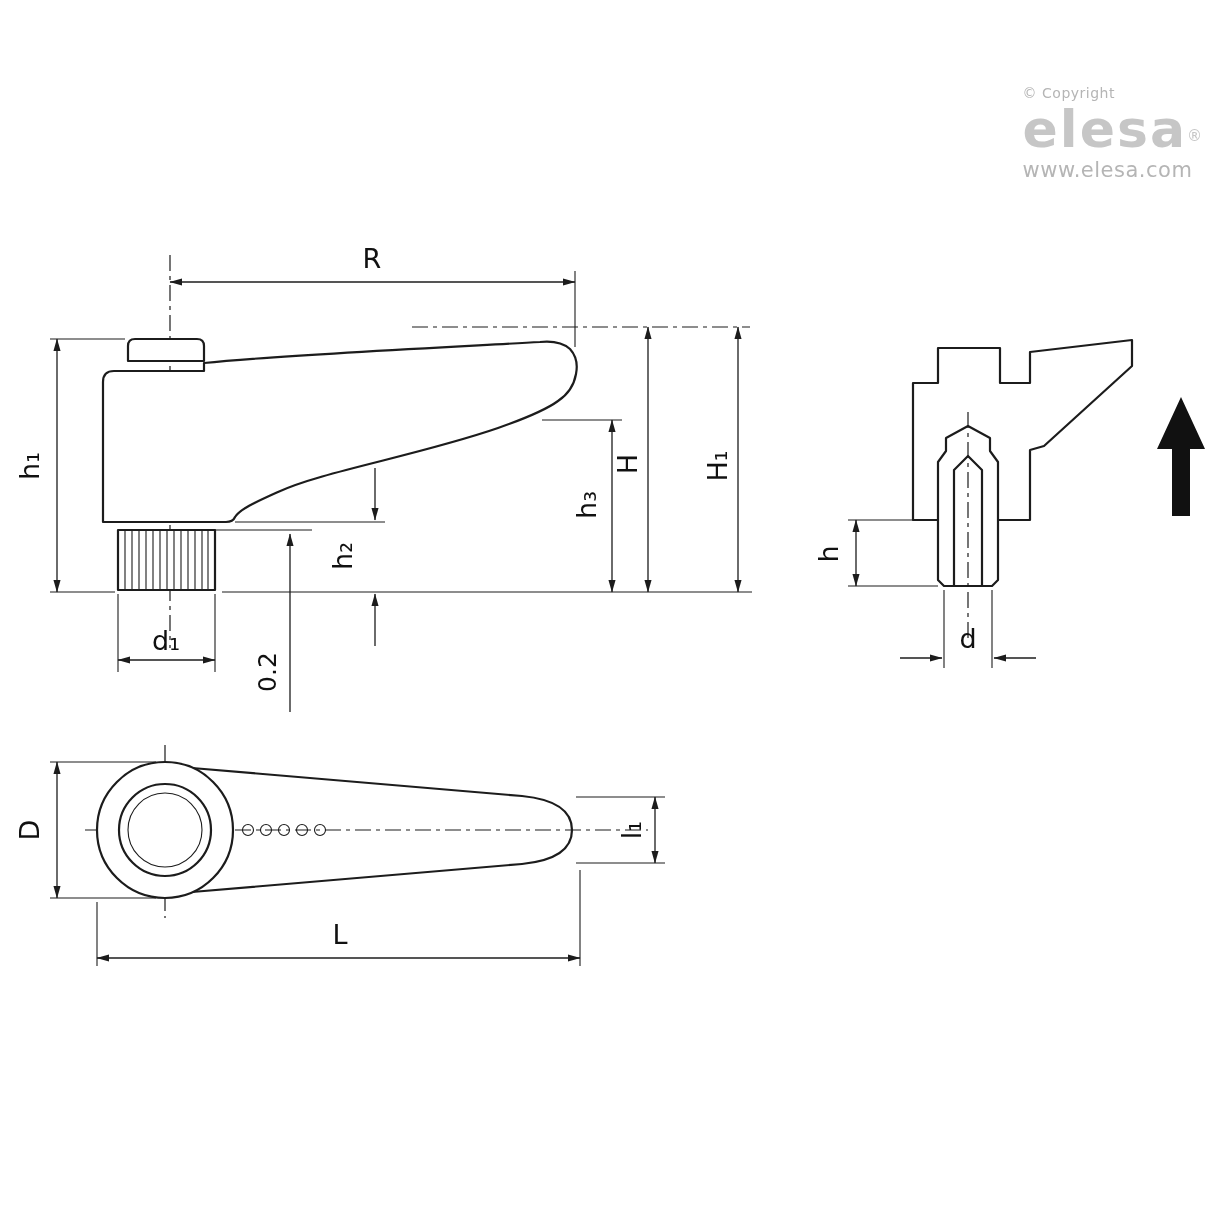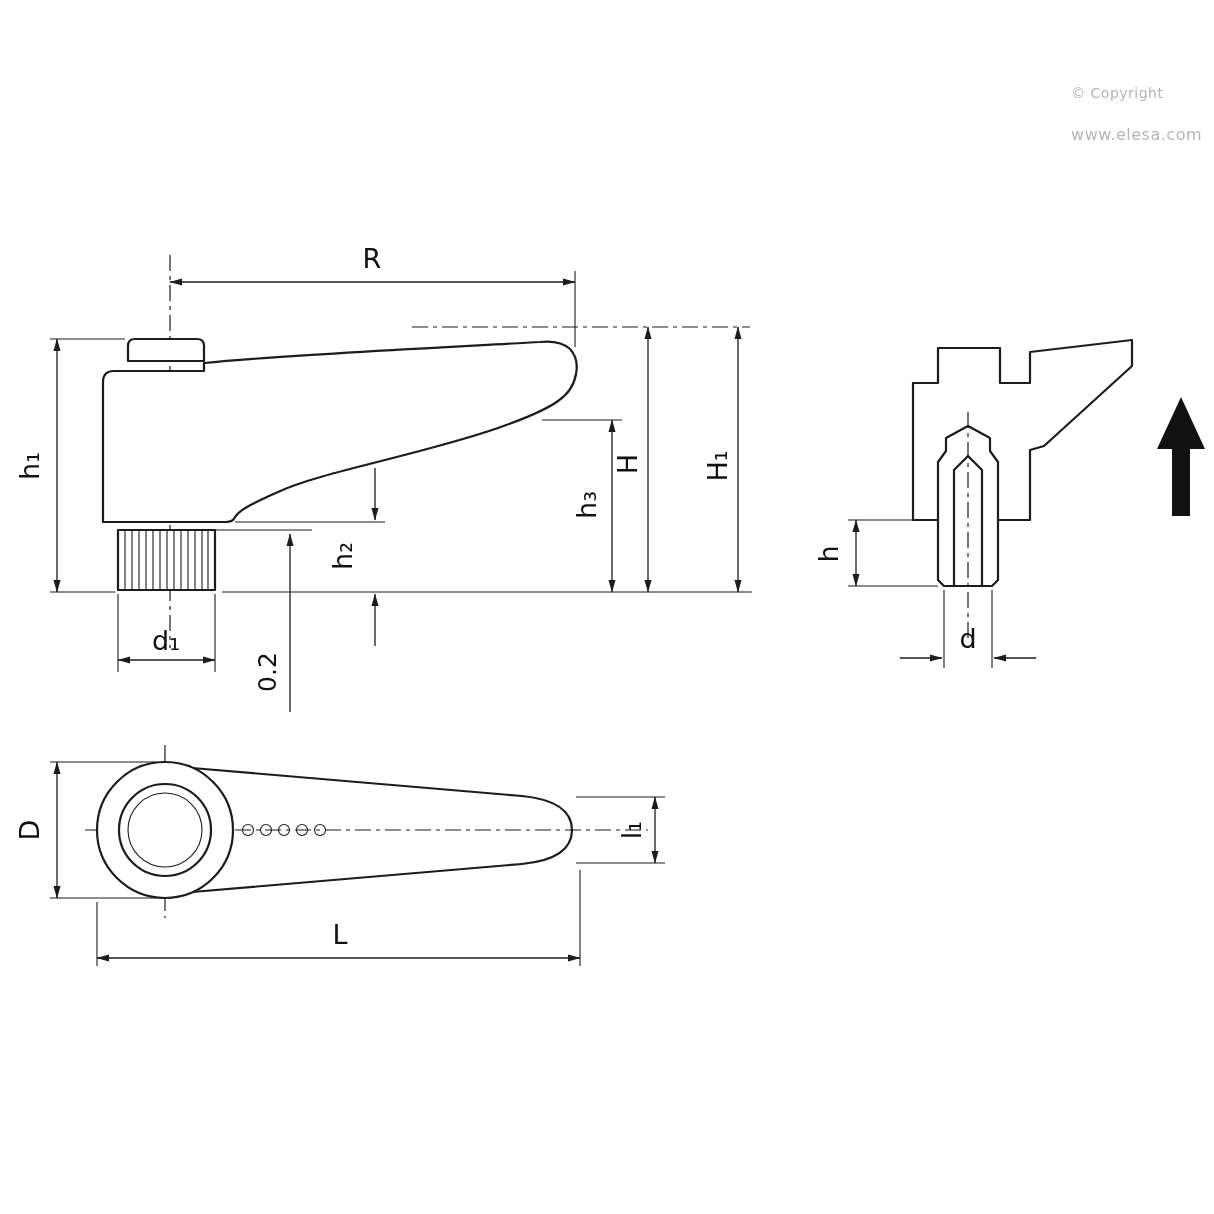--- a/index.html
+++ b/index.html
@@ -2,38 +2,41 @@
 <html><head>
 <meta charset="utf-8">
 <style>
   html,body{margin:0;padding:0;background:#ffffff;}
   .page{position:relative;width:1214px;height:1214px;background:#fff;overflow:hidden;
         font-family:"DejaVu Sans",sans-serif;}
   .logo{position:absolute;top:86px;right:12px;text-align:left;line-height:1.1;}
   .logo .copy{font-size:14px;color:#b5b5b5;letter-spacing:.5px;}
   .logo .brand{font-size:52px;font-weight:bold;color:#c6c6c6;letter-spacing:2px;}
   .logo .reg{font-size:15px;color:#c6c6c6;vertical-align:super;}
-  .logo .url{font-size:16px;color:#b5b5b5;letter-spacing:.5px;margin-top:25px;}
+  .logo .url{font-size:21px;color:#b5b5b5;letter-spacing:.5px;}
   svg{position:absolute;left:0;top:0;}
   .obj{fill:none;stroke:#1c1c1c;stroke-width:2.2;stroke-linejoin:round;}
   .objw{fill:#ffffff;stroke:#1c1c1c;stroke-width:2.2;stroke-linejoin:round;}
   .thin{fill:none;stroke:#1c1c1c;stroke-width:1.1;}
   .dim{fill:none;stroke:#1c1c1c;stroke-width:1.3;}
   .ext{fill:none;stroke:#1c1c1c;stroke-width:1.1;}
   .cl{fill:none;stroke:#1c1c1c;stroke-width:1.2;stroke-dasharray:16 5 4 5;}
   .lbl{font-family:"DejaVu Sans",sans-serif;font-size:27px;fill:#111;}
   .lbls{font-family:"DejaVu Sans",sans-serif;font-size:25px;fill:#111;}
 </style>
 </head>
 <body>
 
 <div class="page">
 
   <div class="logo">
     <div class="copy">© Copyright</div>
+    <div>
+      <span class="brand">elesa</span><span class="reg">®</span>
+    </div>
     <div class="url">www.elesa.com</div>
   </div>
 
   <svg width="1214" height="1214" viewBox="0 0 1214 1214">
     <defs>
       <marker id="arr" viewBox="0 0 12 8" refX="11.5" refY="4" markerWidth="13" markerHeight="9" markerUnits="userSpaceOnUse" orient="auto-start-reverse">
         <path d="M12,4 L0,0.6 L0,7.4 Z" fill="#1c1c1c"></path>
       </marker>
       <pattern id="xh" width="9" height="9" patternUnits="userSpaceOnUse">
         <path d="M0,9 L9,0 M0,0 L9,9" stroke="#6a6a6a" stroke-width="0.9" fill="none"></path>

